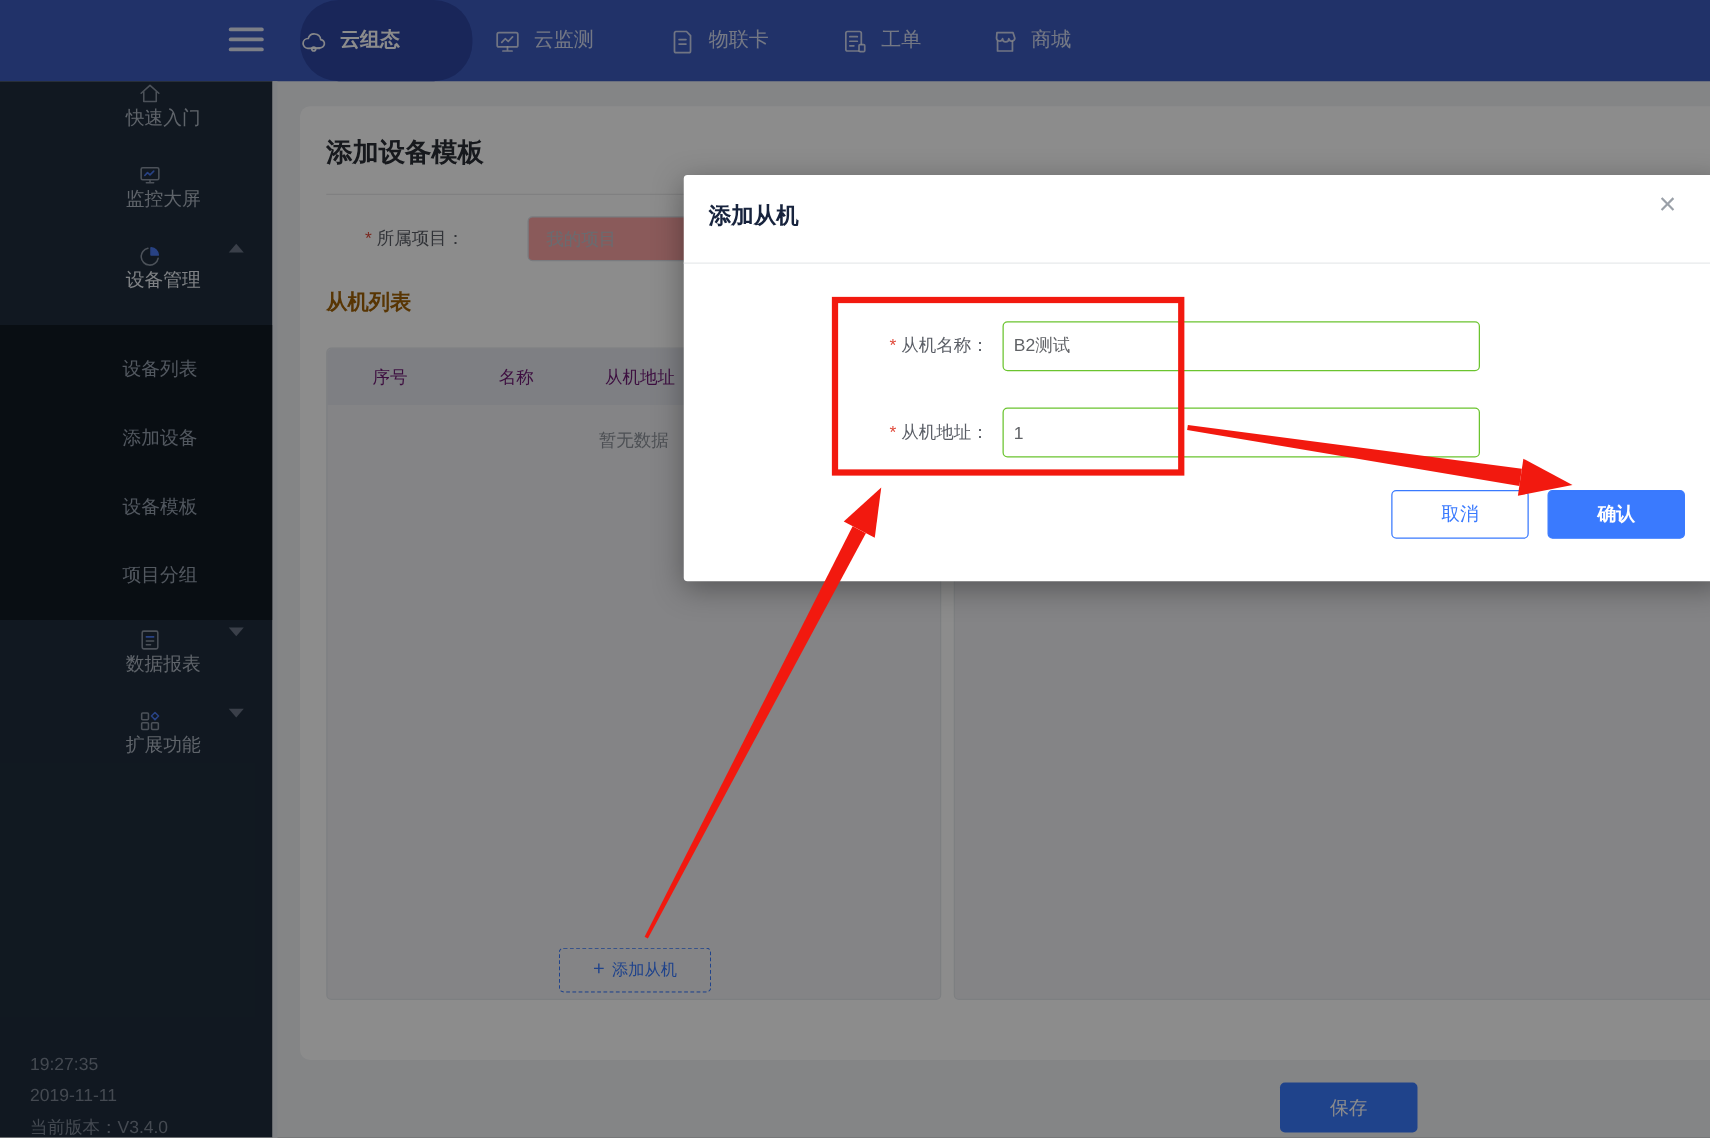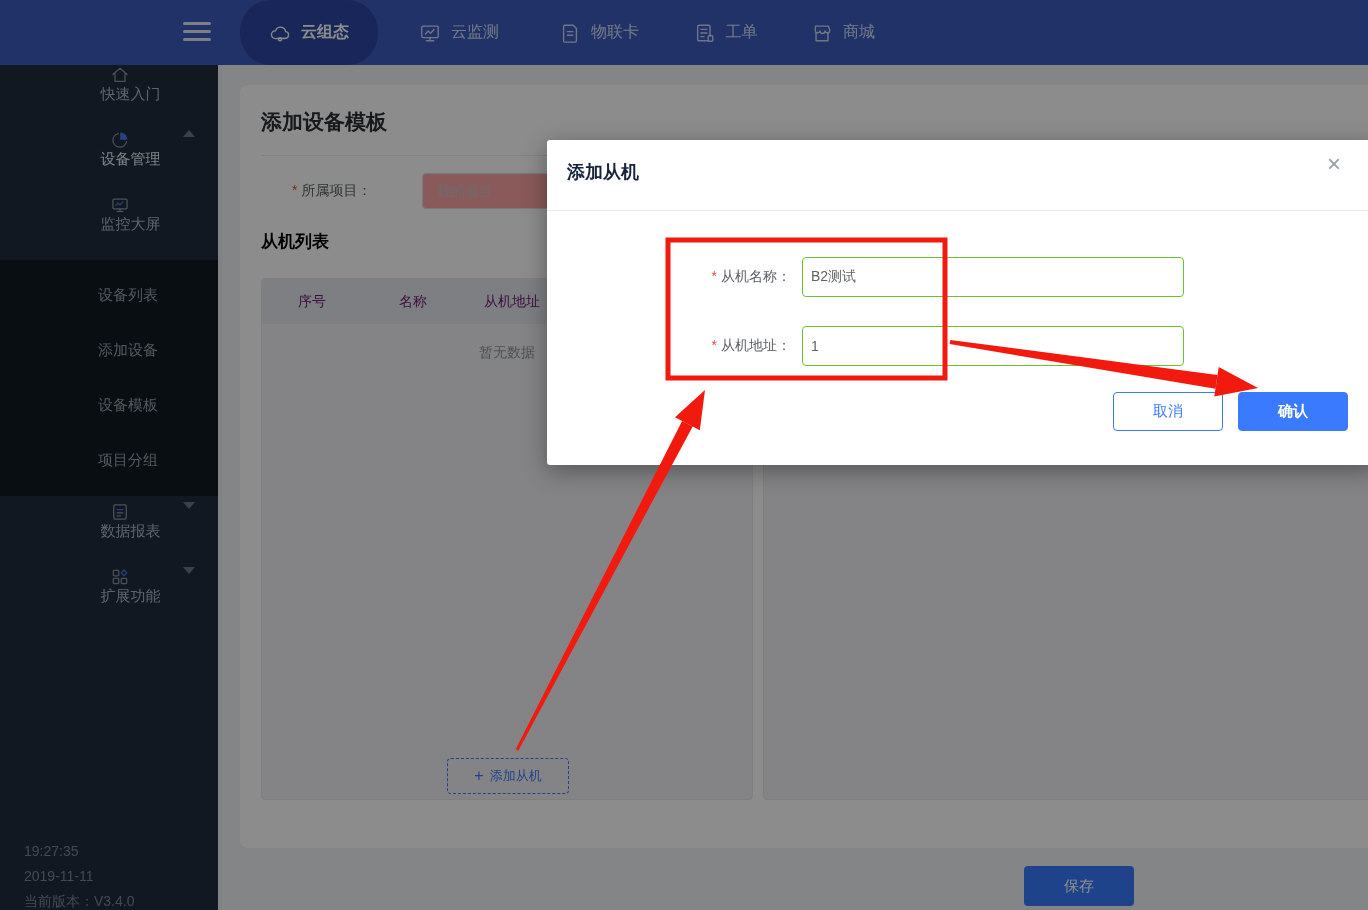--- a/index.html
+++ b/index.html
@@ -7,21 +7,21 @@
   .screen { position:relative; width:1368px; height:910px; overflow:hidden; background:#f0f2f5; }
 
   
   .navbar { position:absolute; left:0; top:0; width:1368px; height:65px; background:#3d5cc0; z-index:1; }
   .logo-wrap { position:absolute; left:14px; top:0; height:65px; display:flex; align-items:center; }
   .logo-icon { width:38px; height:42px; }
   .logo-text { margin-left:8px; color:rgba(255,255,255,.92); font-size:17px; letter-spacing:1px; }
   .hamburger { position:absolute; left:183px; top:22px; width:28px; height:21px; cursor:pointer; }
   .hamburger span { display:block; height:3px; background:rgba(255,255,255,.85); border-radius:2px; margin-bottom:5px; }
   .nav-tabs { position:absolute; left:240px; top:0; height:65px; display:flex; }
-  .nav-tab { height:65px; display:flex; align-items:center; justify-content:center; gap:10px;
+  .nav-tab { height:65px; display:flex; align-items:center; gap:10px;
              color:rgba(255,255,255,.78); font-size:16px; cursor:pointer;border-radius:31px; }
   .nav-tab svg { width:22px; height:22px; stroke:rgba(255,255,255,.75); fill:none; stroke-width:1.5; stroke-linecap:round; stroke-linejoin:round; }
   .nav-tab.active { background:#2e46a3; color:#fff; font-weight:bold; }
   .nav-tab.active svg { stroke:rgba(255,255,255,.95); }
 
   
   .sidebar { position:absolute; left:0; top:65px; width:218px; height:845px; background:#1f2d3d; z-index:1; }
   .sb-scroll { position:absolute; left:218px; top:65px; width:4px; height:845px; background:#e9edf2; z-index:1; }
   .sb-item { position:relative; height:65px; display:flex; align-items:center; padding-left:22px; cursor:pointer; color:#aeb6c2; font-size:15px;flex-direction:column; }
   .sb-item svg { width:20px; height:20px; stroke:#8a94a2; fill:none; stroke-width:1.5; stroke-linecap:round; stroke-linejoin:round; }
@@ -38,21 +38,21 @@
   
   .content-card { position:absolute; left:240px; top:85px; width:1138px; height:763px; background:#fff; border-radius:8px; z-index:0; }
   .page-title { position:absolute; left:21px; top:23px; font-size:21px; font-weight:bold; color:#2b2f36; }
   .card-divider { position:absolute; left:21px; top:70px; width:1096px; height:1px; background:#e9e9eb; }
   .proj-row { position:absolute; left:0; top:88px; width:100%; height:36px; }
   .req { color:#e04b3c; margin-right:4px; font-size:14px; }
   .proj-label { position:absolute; left:52px; top:9px; font-size:14px; color:#5a5e66; }
   .proj-input { position:absolute; left:154px; top:0; width:292px; height:36px; border:1px solid #dcdfe6; border-radius:4px;
                 padding:0 14px; font-size:14px; color:#606266; background:#fca5a5; outline:none; font-family:inherit;margin-left:28px; }
   .proj-input::placeholder { color:#bfc4cc; }
-  .section-title { position:absolute; left:21px; top:145px; font-size:17px; font-weight:bold; color:#000000; }
+  .section-title { position:absolute; left:21px; top:145px; font-size:17px; font-weight:bold; color:#a16207; }
   .panel { position:absolute; top:193px; height:522px; background:#f0f1f4; border:1px solid #e4e7ec; border-radius:4px; }
   .panel.left { left:21px; width:492px; }
   .panel.right { left:523px; width:857px; }
   .thead { position:absolute; left:0; top:0; width:100%; height:45px; background:#e5e8ee; border-radius:4px 4px 0 0; }
   .th { position:absolute; top:14px; font-size:14px; color:#701a75; }
   .empty-text { position:absolute; left:0; top:65px; width:100%; text-align:center; font-size:14px; color:#8e939b; }
   .dashed-btn { position:absolute; top:479px; width:122px; height:36px; border:1px dashed #3a7afe; border-radius:4px;
                 background:transparent; color:#3a7afe; font-size:13px; cursor:pointer; font-family:inherit;
                 display:flex; align-items:center; justify-content:center; gap:6px; }
   .dashed-btn .plus { font-size:16px; line-height:1; }
@@ -132,35 +132,35 @@
     </nav>
   </header>
 
   <aside class="sidebar">
     <div class="sb-item">
       <svg viewBox="0 0 24 24">
           <path d="M3.5 11.5 L12 4 l8.5 7.5 M6 9.8 V19.5 H18 V9.8 M10.3 19.5 h3.4"></path>
         </svg>
       <span class="sb-label">快速入门</span>
     </div>
-    <div class="sb-item active">
-      <svg viewBox="0 0 24 24">
-          <path d="M19.8 14 A8.2 8.2 0 1 1 10 4.3"></path>
-          <path d="M13 3.8 a8.2 8.2 0 0 1 7 7 L13 10.8 z" fill="#4a78f0" stroke="#4a78f0"></path>
-        </svg>
-      <span class="sb-label">设备管理</span>
-      <span class="caret up"></span>
-    </div>
     <div class="sb-item">
       <svg viewBox="0 0 24 24">
           <rect x="3.5" y="5" width="17" height="11.5" rx="1.5"></rect>
           <path d="M7 12.5 l2.6-2.8 2.4 2.2 3.6-3.6" stroke="#4a78f0"></path>
           <path d="M12 16.5 v2.5 M8.5 19.5 h7"></path>
         </svg>
       <span class="sb-label">监控大屏</span>
+    </div>
+    <div class="sb-item active">
+      <svg viewBox="0 0 24 24">
+          <path d="M19.8 14 A8.2 8.2 0 1 1 10 4.3"></path>
+          <path d="M13 3.8 a8.2 8.2 0 0 1 7 7 L13 10.8 z" fill="#4a78f0" stroke="#4a78f0"></path>
+        </svg>
+      <span class="sb-label">设备管理</span>
+      <span class="caret up"></span>
     </div>
     <div class="submenu">
       <div class="submenu-item">
           <span>设备列表</span>
         </div>
       <div class="submenu-item">
           <span>添加设备</span>
         </div>
       <div class="submenu-item">
           <span>设备模板</span>

